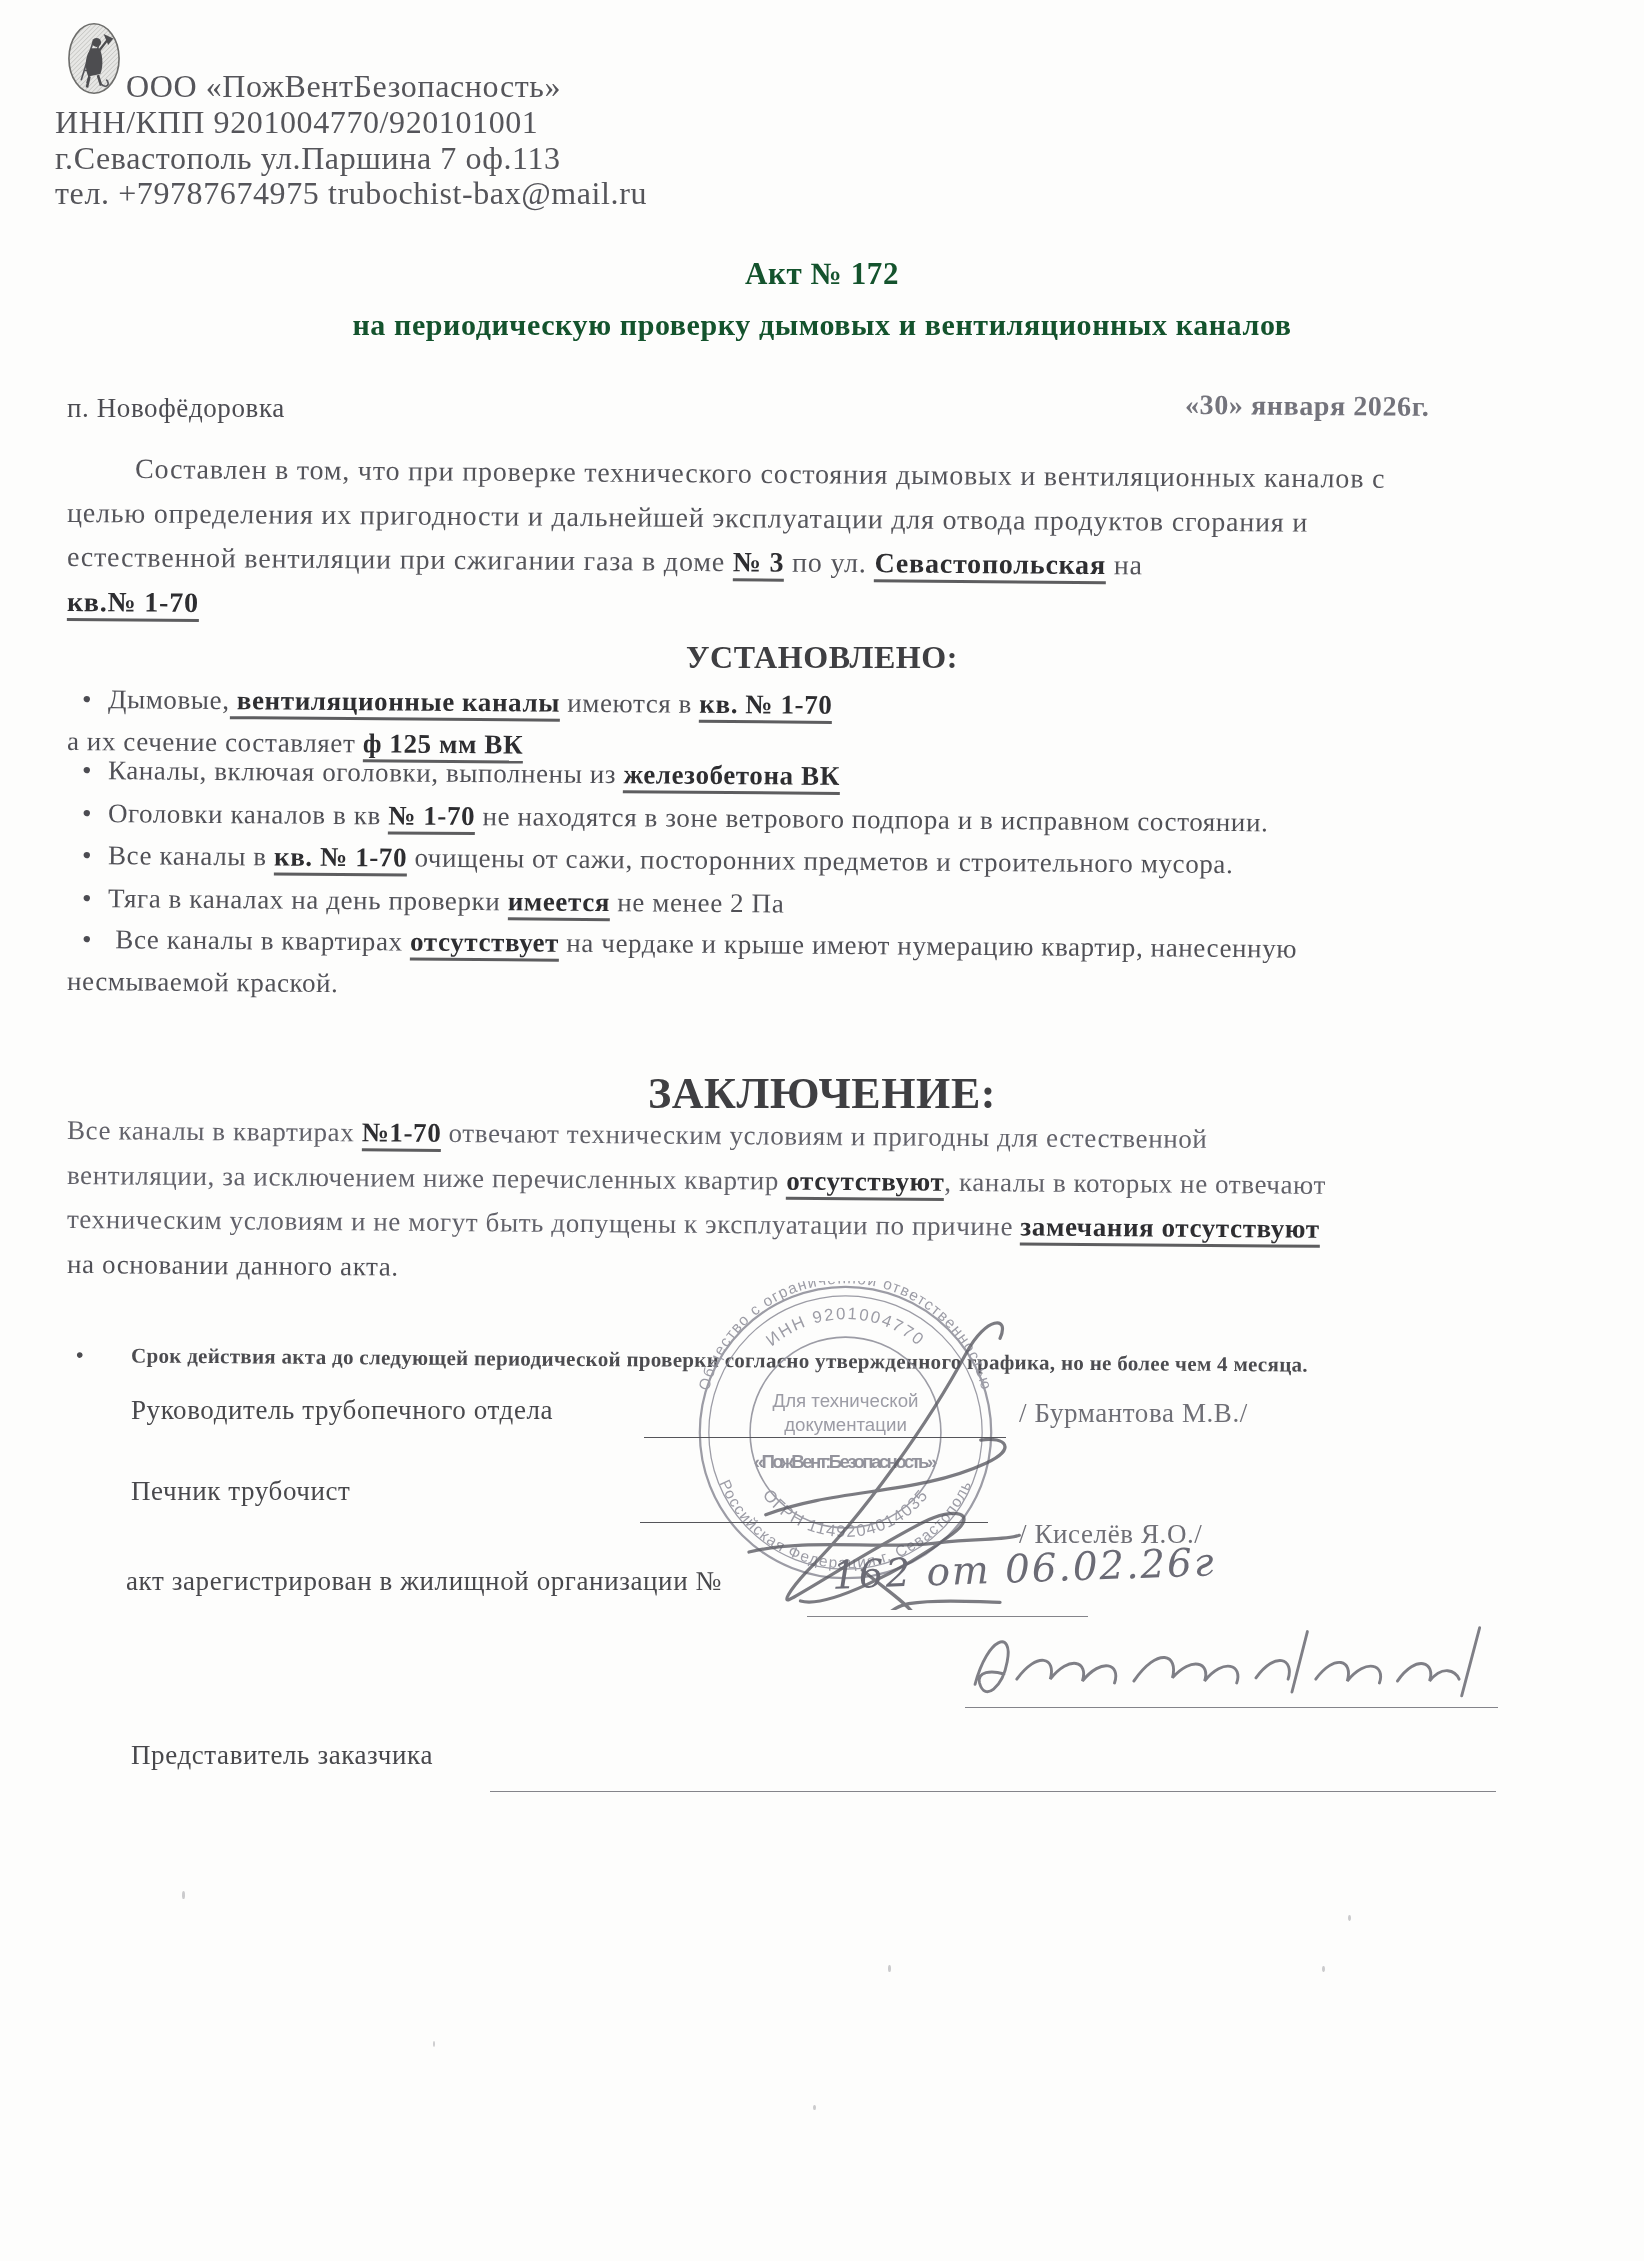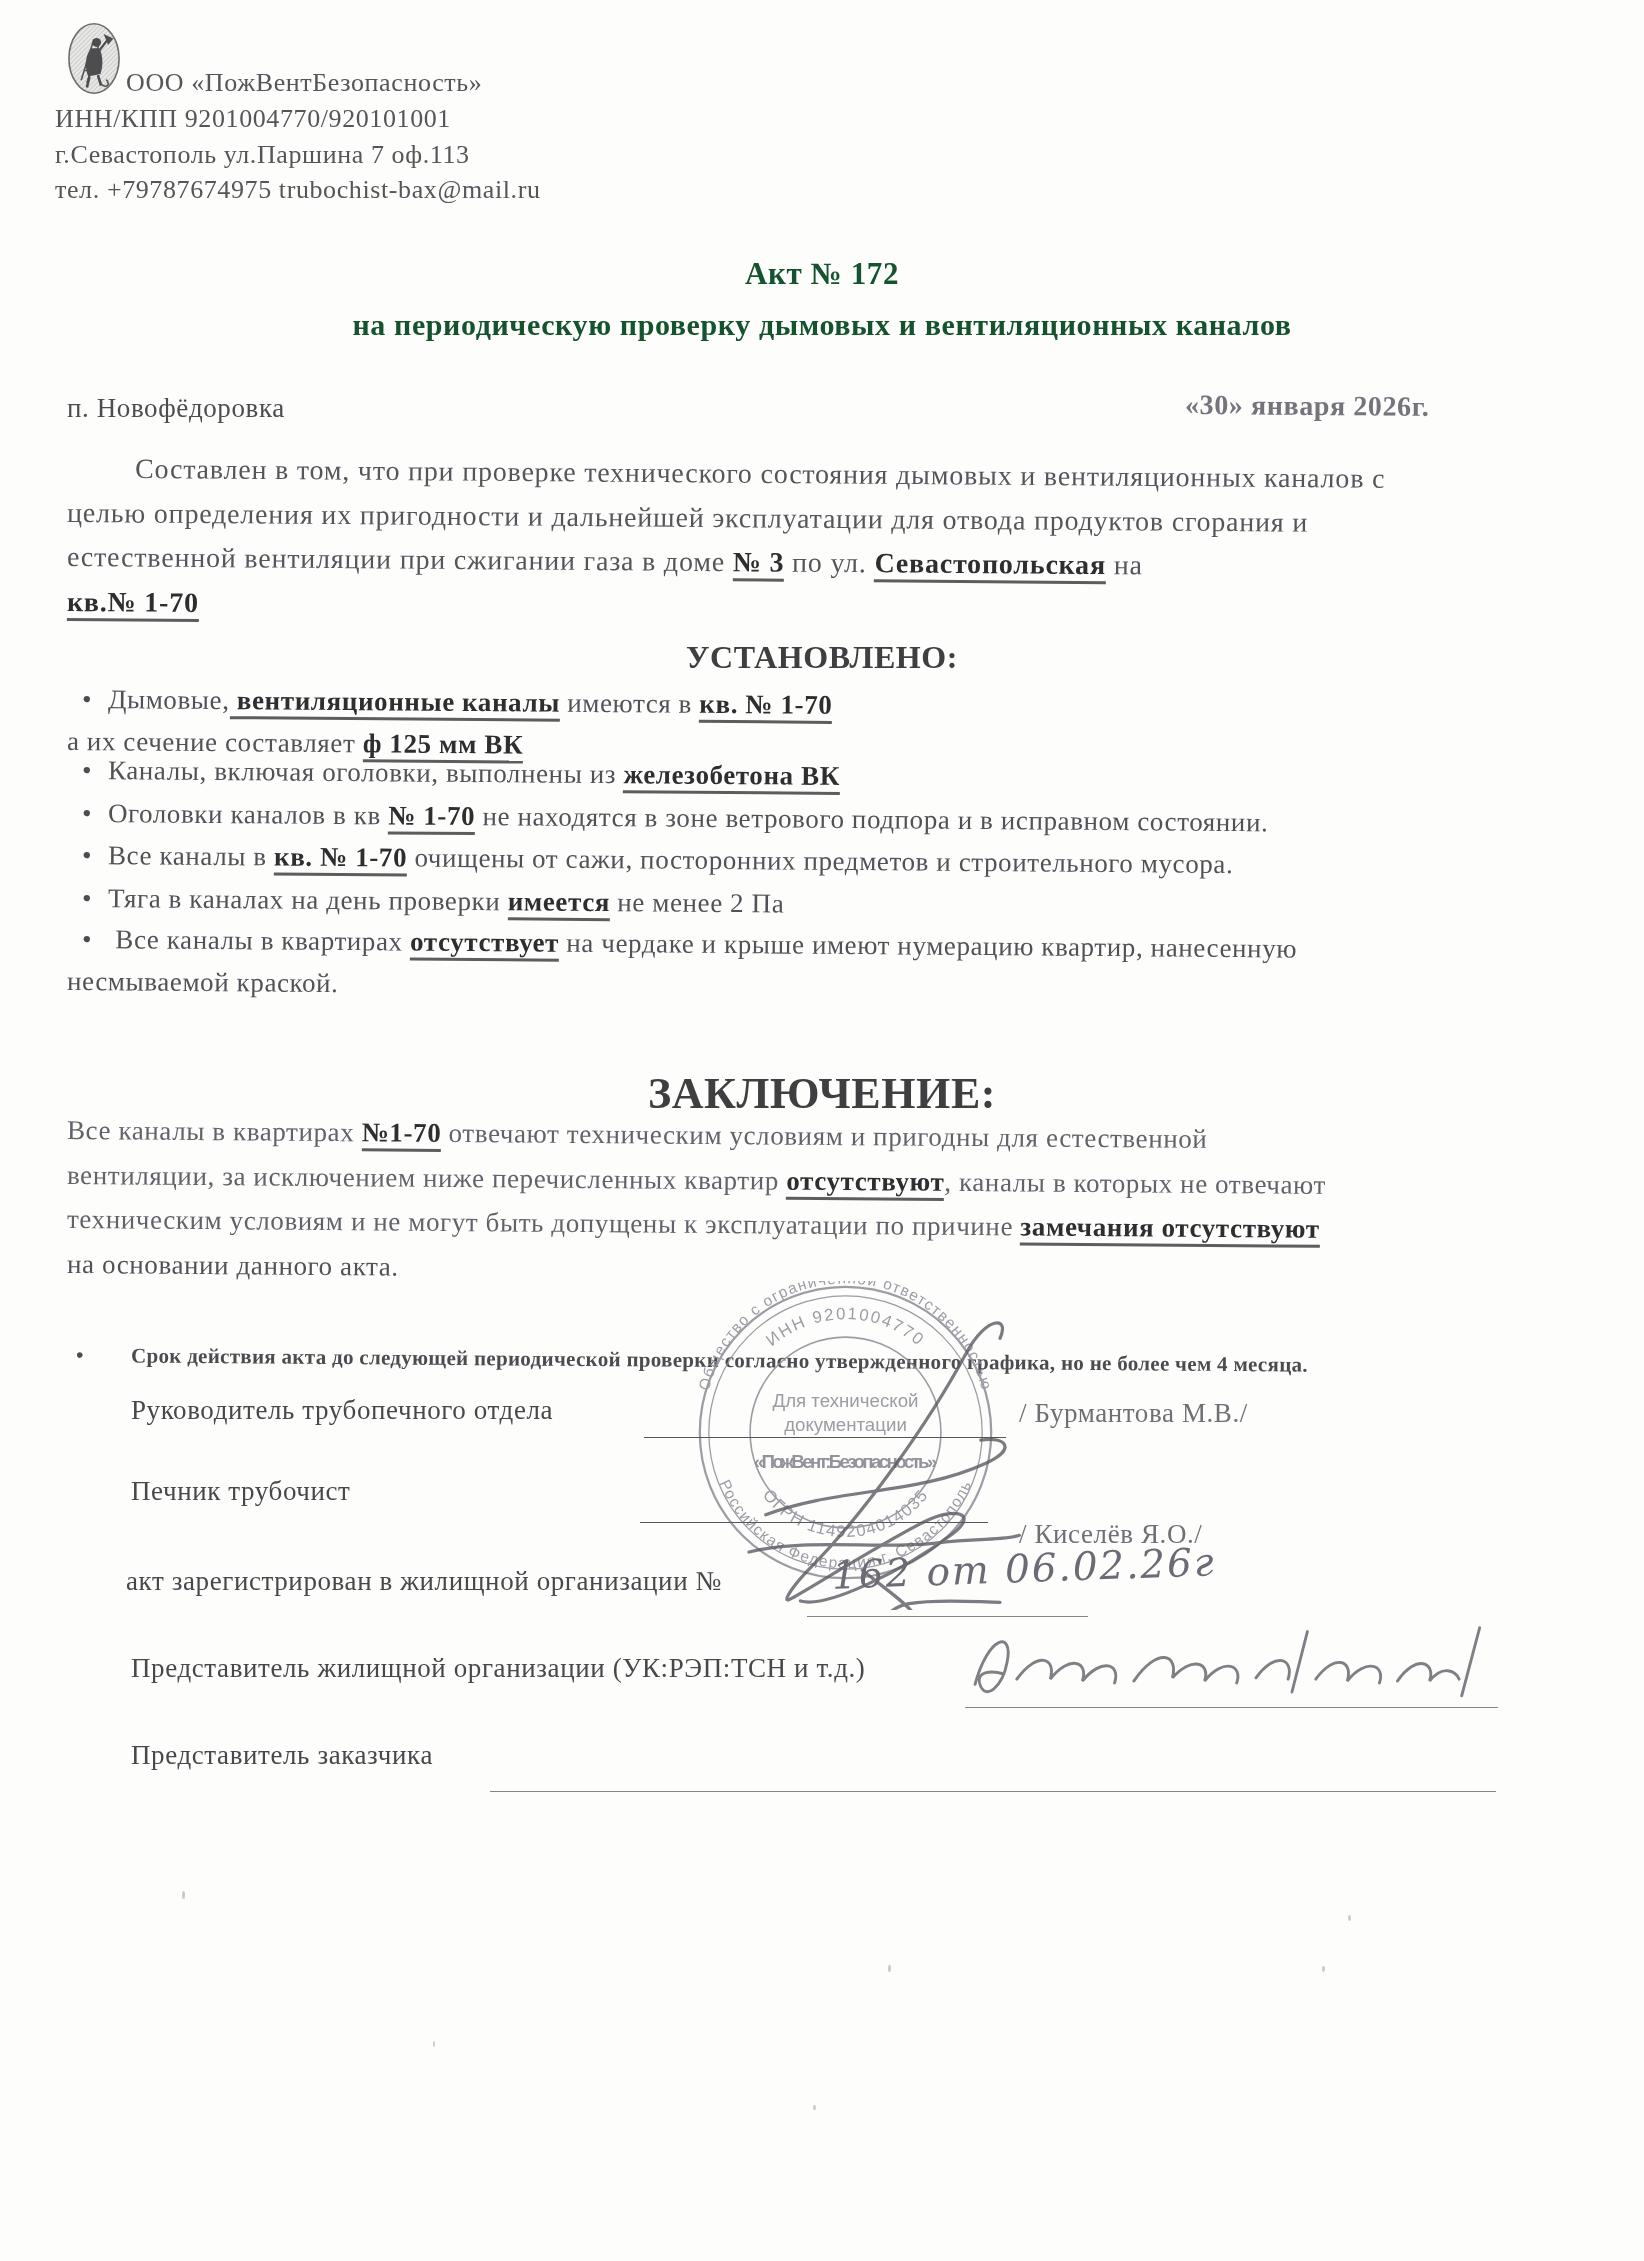--- a/index.html
+++ b/index.html
@@ -2,21 +2,21 @@
 <html style="font-size:10.3px"><head>
 <meta charset="utf-8">
 <style>
   html,body{margin:0;padding:0;background:#ffffff;}
   .page{
     position:relative;width:1644px;height:2261px;background:#fdfdfc;overflow:hidden;
     font-family:"Liberation Serif","DejaVu Serif",serif;color:#4a4a4e;
   }
   .abs{position:absolute;white-space:nowrap;}
   .center{left:0;width:1644px;text-align:center;}
-  .hdr{font-size:26px;color:#55555a;letter-spacing:0.6px;}
+  .hdr{font-size:32px;color:#55555a;letter-spacing:0.6px;}
   .ttl{font-weight:bold;color:#14532d;letter-spacing:0.6px;}
   .body-t{font-size:28px;letter-spacing:0.8px;color:#55555b;}
   .blt{font-size:27px;letter-spacing:0.6px;color:#515157;}
   .concl{font-size:27px;letter-spacing:0.6px;color:#62626a;}
   .bu{font-weight:bold;color:#2e2e31;border-bottom:3.2px solid rgba(52,52,55,.8);padding-bottom:1.3px;}
   .dot{display:inline-block;width:26px;color:#4c4c52;}
   .tilt{transform:rotate(0.45deg);transform-origin:left center;}
   .tilt-s{transform:rotate(0.3deeg);transform-origin:left center;}
   .role{font-size:27px;letter-spacing:0.6px;color:#48484c;}
   .sig-name{font-size:27px;letter-spacing:0.6px;color:#6f6f76;}
@@ -154,21 +154,20 @@
   <div class="abs sig-name tilt-s" style="left:1019px;top:1398px;">/ Бурмантова М.В./</div>
 
   <div class="abs role tilt-s" style="left:131px;top:1476px;">Печник трубочист</div>
   <div class="sig-line" style="left:640px;top:1522px;width:348px;"></div>
   <div class="abs sig-name tilt-s" style="left:1019px;top:1479px;margin-top:40px;">/ Киселёв Я.О./</div>
 
   <div class="abs role tilt-s" style="left:126px;top:1566px;">акт зарегистрирован в жилищной  организации №</div>
   <div class="abs hand" style="left:832px;top:1546px;font-size:39px;letter-spacing:1.9px;transform:rotate(-2deg);">162 от 06.02.26г</div>
   <div class="thin-line" style="left:807px;top:1616px;width:281px;"></div>
 
-  <div class="abs role tilt-s" style="left:131px;top:1653px;">Представитель жилищной организации (УК:РЭП:ТСН и т.д.)</div>
   <svg class="abs" style="left:965px;top:1620px;" width="544" height="90" viewBox="0 0 845 140">
     <g fill="none" stroke="#6a6a72" stroke-width="4.5" stroke-linecap="round" opacity=".85">
       <path d="M 15,100 C 35,25 75,15 65,65 C 58,104 30,128 22,98 C 18,80 40,78 60,84"></path>
       <path d="M 80,92 C 112,48 142,58 132,92 C 162,54 192,64 182,95 C 212,58 242,68 232,98"></path>
       <path d="M 262,95 C 300,40 332,54 322,90 C 352,56 382,66 372,95 C 402,58 432,70 422,98"></path>
       <path d="M 452,90 C 482,48 512,60 502,92"></path>
       <path d="M 532,18 L 508,112"></path>
       <path d="M 545,92 C 574,52 604,62 594,95 C 624,58 654,70 644,98"></path>
       <path d="M 672,95 C 702,52 732,66 722,95 C 742,70 762,78 768,92"></path>
       <path d="M 800,12 L 772,118"></path>

